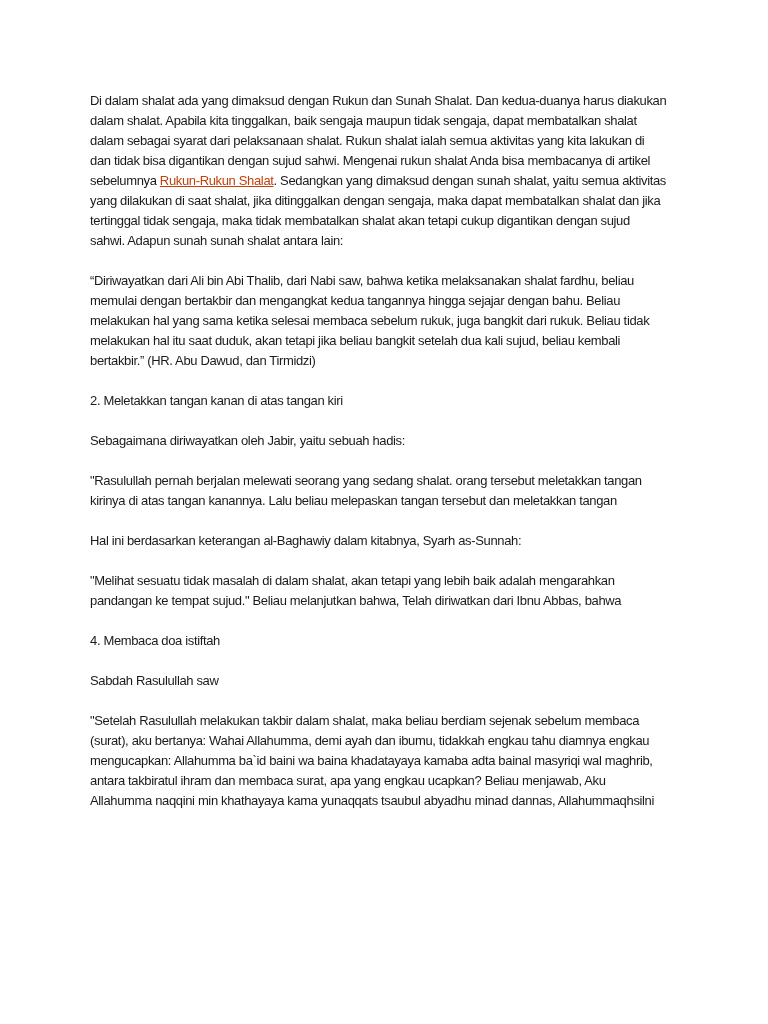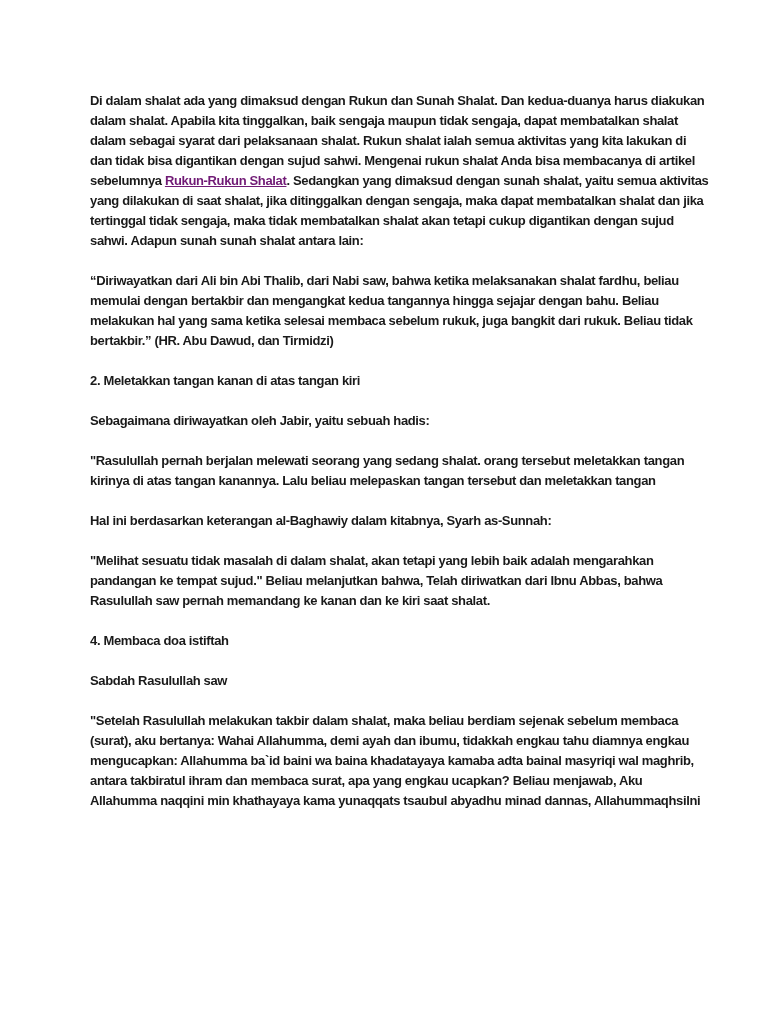--- a/index.html
+++ b/index.html
@@ -3,23 +3,23 @@
 <meta charset="utf-8">
 <style>
   html, body { margin: 0; padding: 0; background: #ffffff; }
   body { width: 768px; height: 1024px; overflow: hidden; position: relative; }
   .page {
     position: absolute; left: 90px; top: 91px; width: 600px;
     font-family: "Liberation Sans", sans-serif;
     font-size: 13px; line-height: 20px; color: #1a1a1a;
     letter-spacing: -0.35px;
   }
-  .para { margin: 0 0 20px 0; font-weight: bold; }
+  .para { margin: 0 0 20px 0; }
   .line { display: block; white-space: nowrap; height: 20px; }
-  .link { color: #701a75; text-decoration: underline; }
+  .link { color: #c2410c; text-decoration: underline; }
 </style>
 </head>
 <body>
 
 <div class="page">
 
   <p class="para">
     <span class="line">Di dalam shalat ada yang dimaksud dengan Rukun dan Sunah Shalat. Dan kedua-duanya harus diakukan</span>
     <span class="line">dalam shalat. Apabila kita tinggalkan, baik sengaja maupun tidak sengaja, dapat membatalkan shalat</span>
     <span class="line">dalam sebagai syarat dari pelaksanaan shalat. Rukun shalat ialah semua aktivitas yang kita lakukan di</span>
@@ -27,41 +27,41 @@
     <span class="line"><span>sebelumnya </span><a class="link">Rukun-Rukun Shalat</a><span>. Sedangkan yang dimaksud dengan sunah shalat, yaitu semua aktivitas</span></span>
     <span class="line">yang dilakukan di saat shalat, jika ditinggalkan dengan sengaja, maka dapat membatalkan shalat dan jika</span>
     <span class="line">tertinggal tidak sengaja, maka tidak membatalkan shalat akan tetapi cukup digantikan dengan sujud</span>
     <span class="line">sahwi. Adapun sunah sunah shalat antara lain:</span>
   </p>
 
   <p class="para">
     <span class="line">“Diriwayatkan dari Ali bin Abi Thalib, dari Nabi saw, bahwa ketika melaksanakan shalat fardhu, beliau</span>
     <span class="line">memulai dengan bertakbir dan mengangkat kedua tangannya hingga sejajar dengan bahu. Beliau</span>
     <span class="line">melakukan hal yang sama ketika selesai membaca sebelum rukuk, juga bangkit dari rukuk. Beliau tidak</span>
+    <span class="line">melakukan hal itu saat duduk, akan tetapi jika beliau bangkit setelah dua kali sujud, beliau kembali</span>
     <span class="line">bertakbir.” (HR. Abu Dawud, dan Tirmidzi)</span>
   </p>
 
   <p class="para">
     <span class="line">2. Meletakkan tangan kanan di atas tangan kiri</span>
   </p>
   <p class="para">
     <span class="line">Sebagaimana diriwayatkan oleh Jabir, yaitu sebuah hadis:</span>
   </p>
   <p class="para">
     <span class="line">"Rasulullah pernah berjalan melewati seorang yang sedang shalat. orang tersebut meletakkan tangan</span>
     <span class="line">kirinya di atas tangan kanannya. Lalu beliau melepaskan tangan tersebut dan meletakkan tangan</span>
   </p>
 
   <p class="para">
     <span class="line">Hal ini berdasarkan keterangan al-Baghawiy dalam kitabnya, Syarh as-Sunnah:</span>
   </p>
   <p class="para">
     <span class="line">"Melihat sesuatu tidak masalah di dalam shalat, akan tetapi yang lebih baik adalah mengarahkan</span>
     <span class="line">pandangan ke tempat sujud." Beliau melanjutkan bahwa, Telah diriwatkan dari Ibnu Abbas, bahwa</span>
-    <span class="line">Rasulullah saw pernah memandang ke kanan dan ke kiri saat shalat.</span>
   </p>
 
   <p class="para">
     <span class="line">4. Membaca doa istiftah</span>
   </p>
   <p class="para">
     <span class="line">Sabdah Rasulullah saw</span>
   </p>
   <p class="para">
     <span class="line">"Setelah Rasulullah melakukan takbir dalam shalat, maka beliau berdiam sejenak sebelum membaca</span>

